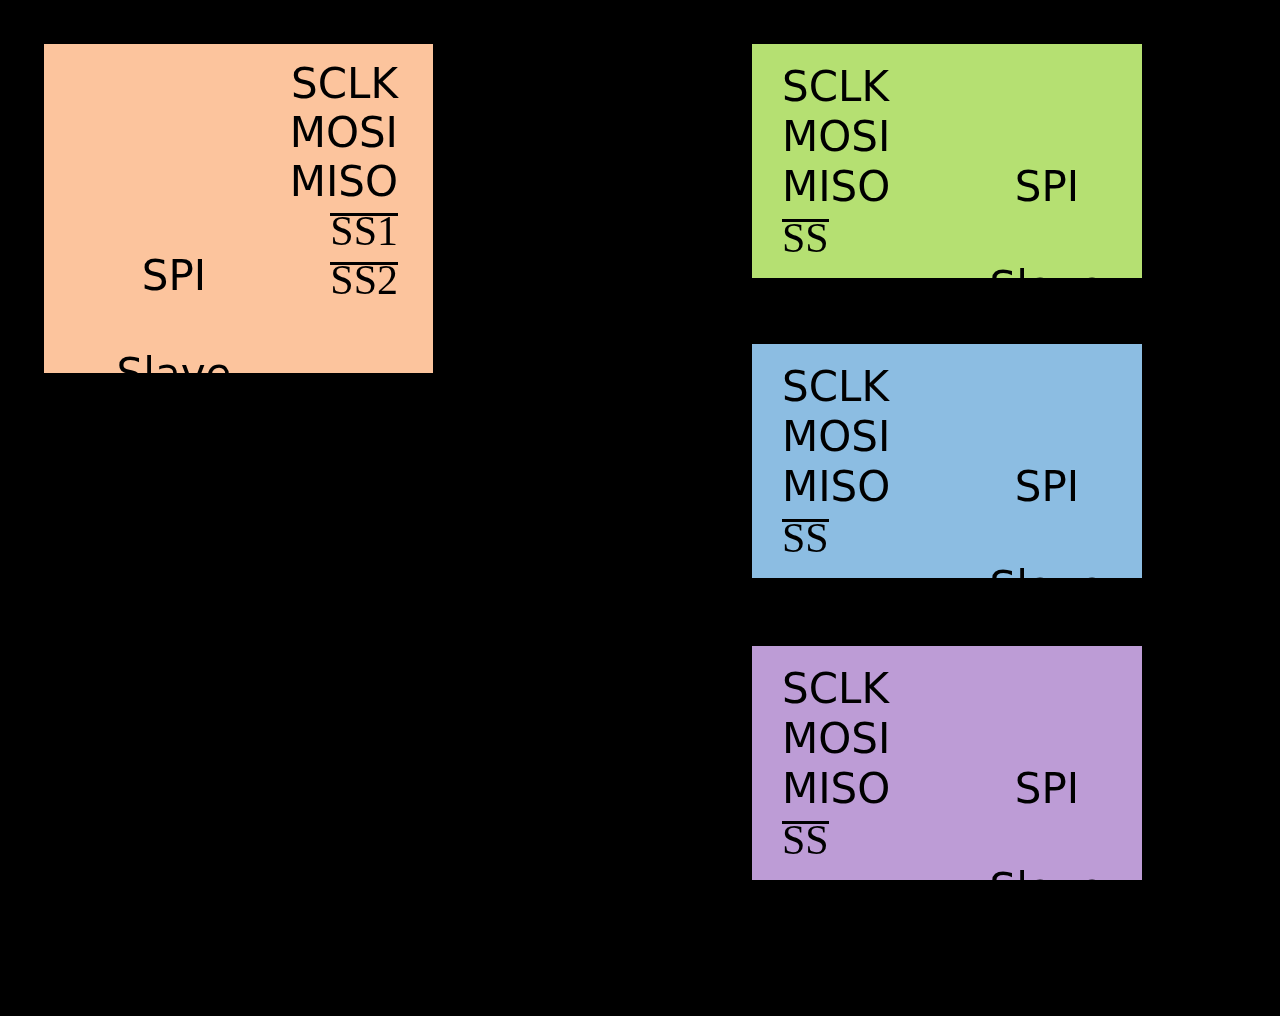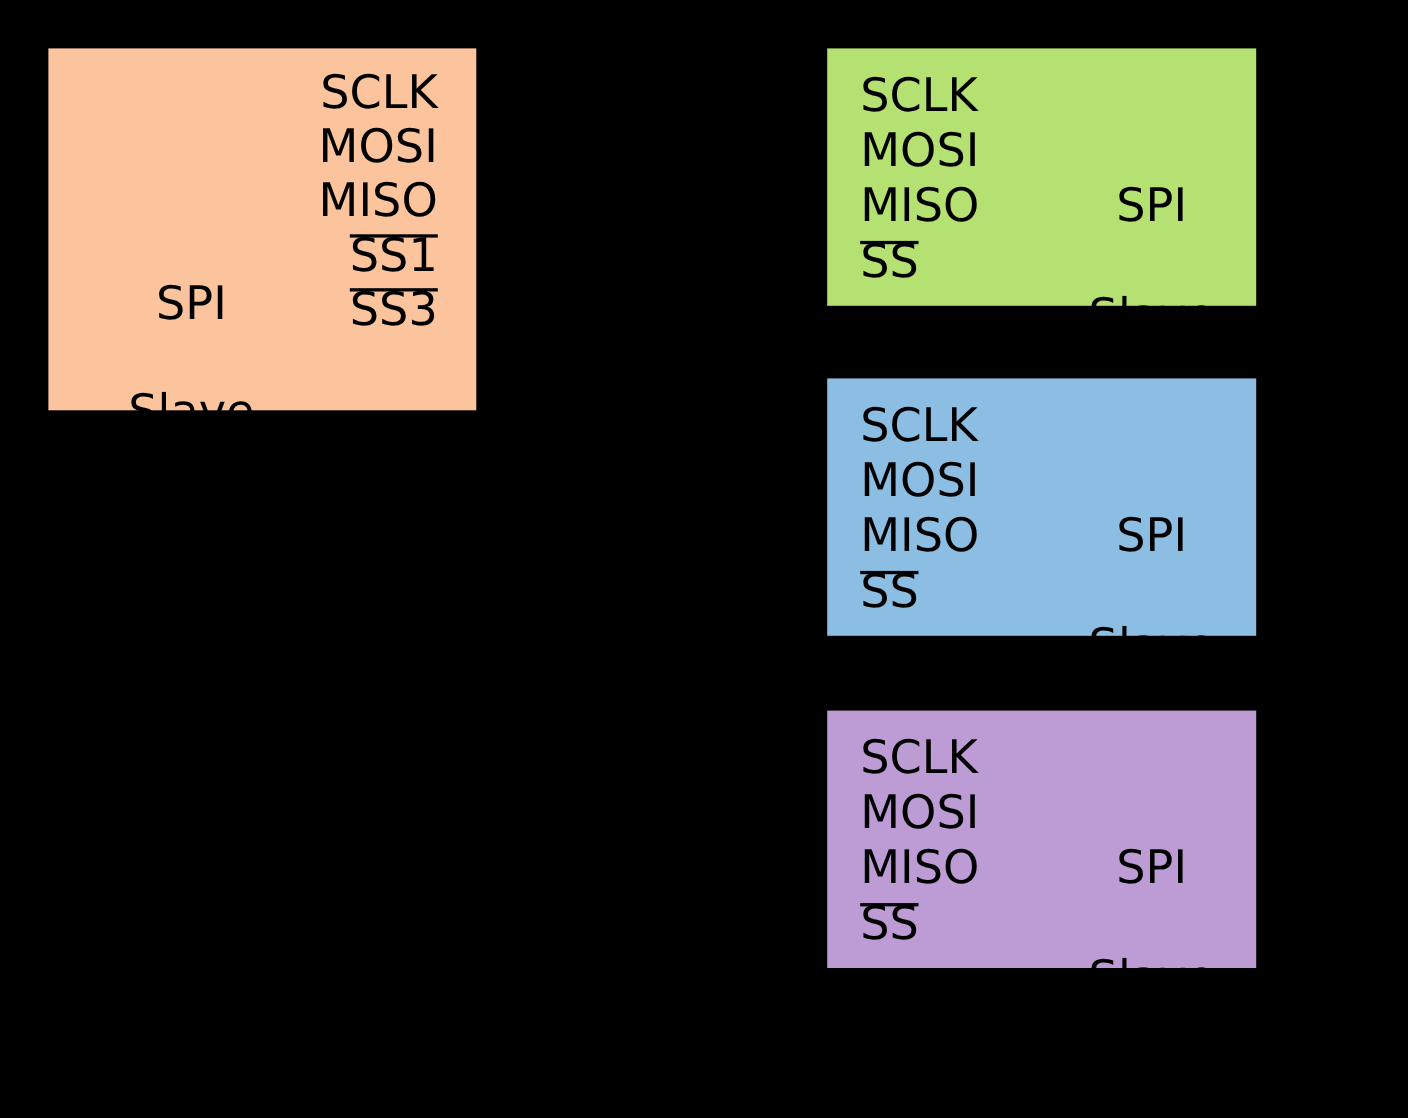--- a/index.html
+++ b/index.html
@@ -91,20 +91,21 @@
     font-size: 42px;
     line-height: 50px;
     white-space: pre-line;
   }
 
   
   .ovl {
     position: relative;
     display: inline-block;
     padding-top: 1px;
+    font-family: Liberation Serif, serif;
   }
   .ovl::before {
     content: "";
     position: absolute;
     left: 0;
     right: 0;
     top: 7px;
     height: 3px;
     background: #000000;
   }
@@ -128,21 +129,21 @@
       <span class="pin">
         <span>MOSI</span>
       </span>
       <span class="pin">
         <span>MISO</span>
       </span>
       <span class="pin">
         <span class="ovl">SS1</span>
       </span>
       <span class="pin">
-        <span class="ovl">SS3</span>
+        <span class="ovl">SS2</span>
       </span>
     </div>
   </div>
 
   <div class="block slave slave-1" style="background: rgb(181, 224, 114);">
     <div class="slave-pins">
       <span class="pin">
         <span>SCLK</span>
       </span>
       <span class="pin">

